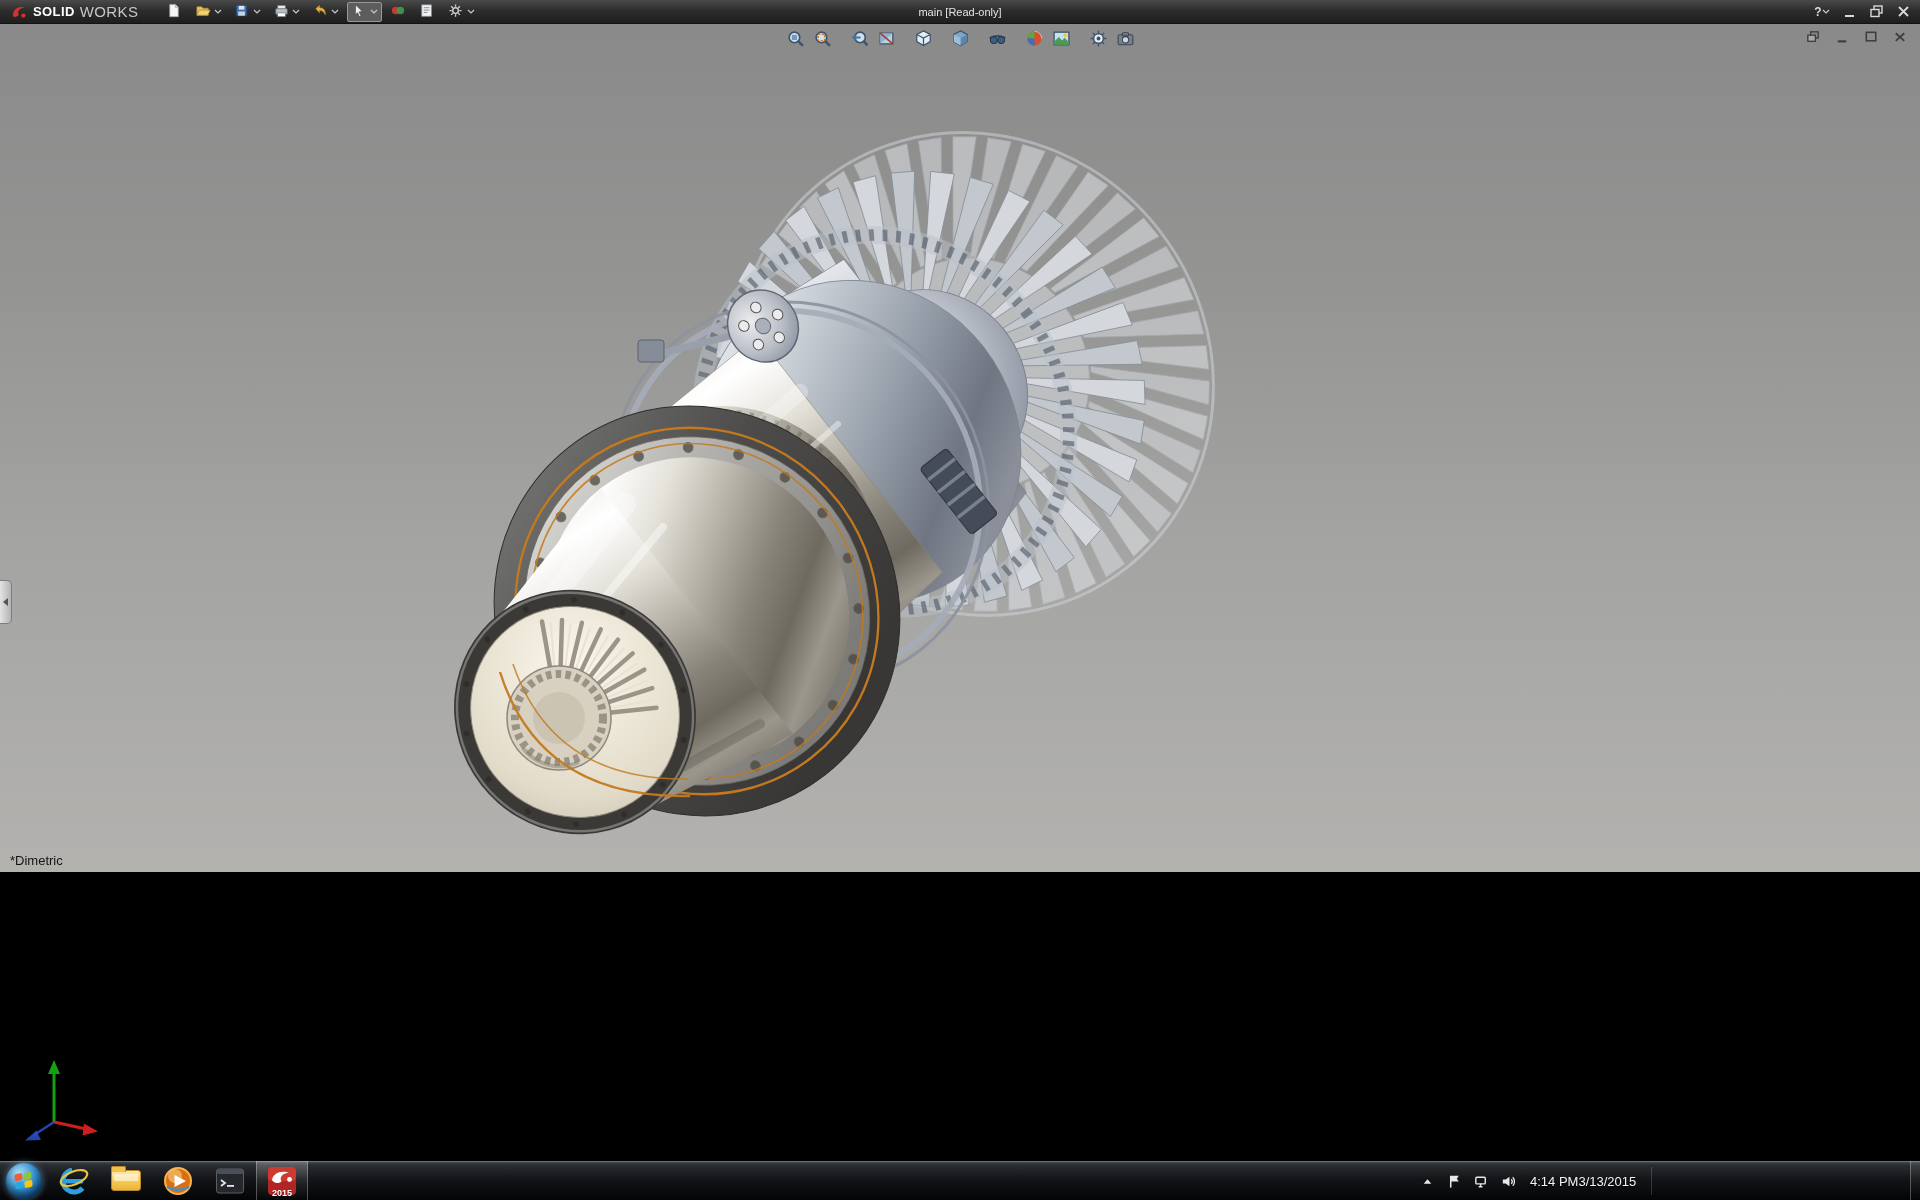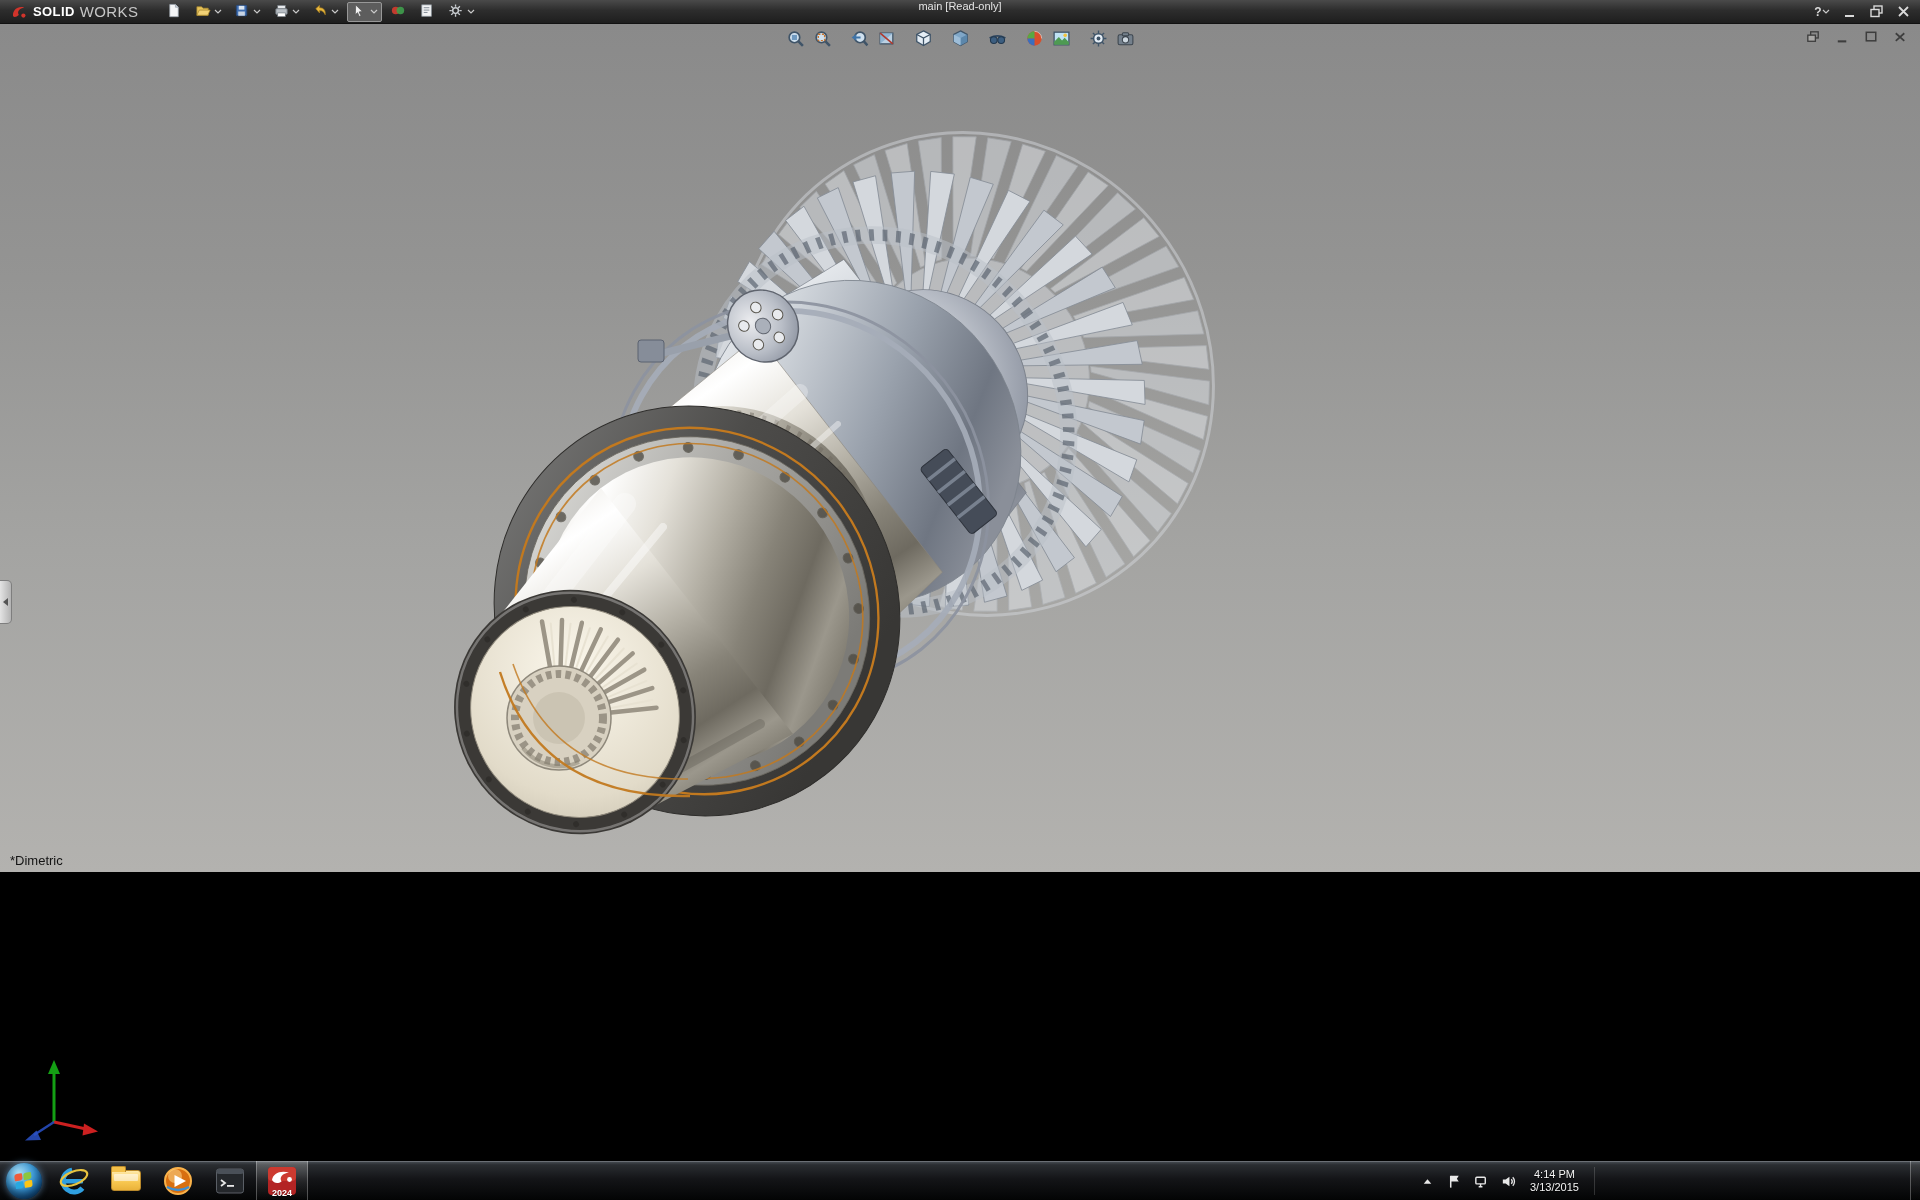--- a/index.html
+++ b/index.html
@@ -3,21 +3,21 @@
 <meta charset="utf-8">
 <style>
   *{margin:0;padding:0;box-sizing:border-box}
   html,body{width:1920px;height:1200px;overflow:hidden;background:#000;
     font-family:"Liberation Sans",sans-serif;-webkit-font-smoothing:antialiased}
   .screen{position:relative;width:1920px;height:1200px;background:#000;overflow:hidden}
 
   
   .titlebar{position:absolute;top:0;left:0;right:0;height:24px;z-index:6;
     background:linear-gradient(#4a4a4a,#2d2d2d 45%,#1e1e1e);
-    border-bottom:1px solid #121212;display:flex;}
+    border-bottom:1px solid #121212;display:flex;align-items:center}
   .brand{display:flex;align-items:center;gap:5px;padding:0 10px}
   .brand .b1{font-weight:bold;color:#fff;font-size:13px;letter-spacing:.4px}
   .brand .b2{color:#c6c6c6;font-size:15px;letter-spacing:.4px}
   .tb-tools{display:flex;align-items:center;gap:4px;margin-left:14px}
   .tbtn{display:flex;align-items:center;gap:2px;height:20px;padding:1px 3px;
     border-radius:2px;border:1px solid transparent}
   .tbtn.active{background:#5d5d5d;border-color:#989898}
   .tb-title{position:absolute;left:50%;transform:translateX(-50%);
     color:#e4e4e4;font-size:11px;white-space:nowrap}
   .tb-right{margin-left:auto;display:flex;align-items:center;gap:3px;padding-right:5px}
@@ -64,22 +64,22 @@
   .folder{width:30px;height:21px;position:relative;border-radius:2px 3px 3px 3px;
     background:linear-gradient(#ffe9a8,#f7c64f 60%,#eab23a);border:1px solid #b9892b}
   .folder::before{content:"";position:absolute;top:-5px;left:-1px;width:13px;height:5px;
     background:#f3c04a;border:1px solid #b9892b;border-bottom:none;border-radius:2px 2px 0 0}
   .folder::after{content:"";position:absolute;left:2px;top:3px;right:2px;height:7px;
     background:rgba(255,255,255,.55);border-radius:1px}
   .sw-badge{position:absolute;bottom:3px;left:0;right:0;text-align:center;
     font-size:9px;font-weight:bold;color:#fff;text-shadow:0 1px 1px #00000090}
   .tray{position:absolute;left:1418px;top:0;height:40px;display:flex;align-items:center;gap:9px}
   .tribtn{width:18px;height:18px;display:flex;align-items:center;justify-content:center}
-  .clock{display:flex;flex-direction:column;align-items:center;justify-content:center;
-    font-size:11px;line-height:13px;color:#f4f4f4;text-shadow:0 1px 1px #000;margin-left:4px}
+  .clock{display:flex;flex-direction:row;align-items:center;justify-content:center;
+    font-size:13px;line-height:13px;color:#f4f4f4;text-shadow:0 1px 1px #000;margin-left:4px}
   .tdivider{width:1px;height:28px;background:rgba(255,255,255,.16);margin-left:6px}
   .showdesk{position:absolute;right:0;top:0;width:10px;height:40px;
     border-left:1px solid rgba(255,255,255,.28);
     background:linear-gradient(180deg,rgba(255,255,255,.1),rgba(0,0,0,.25))}
 </style>
 </head>
 <body>
 
 <div class="screen">
 
@@ -636,21 +636,21 @@
           <rect x="12" y="18" width="7" height="1.8" fill="#e8e8e8"></rect>
         </svg>
       </div>
       <div class="titem active">
         <svg width="30" height="30" viewBox="0 0 30 30">
           <rect x="1" y="1" width="28" height="28" rx="4" fill="#b32424"></rect>
           <rect x="1" y="1" width="28" height="14" rx="4" fill="#cc3a30"></rect>
           <path d="M5 14 C6 7.5 13 4 22 6.5 C15.5 7.5 12 11 14.5 15.5 C11 18 7 17.5 5 14 Z" fill="#ffffff"></path>
           <circle cx="22.5" cy="13.5" r="2.4" fill="#ffffff"></circle>
         </svg>
-        <span class="sw-badge">2024</span>
+        <span class="sw-badge">2015</span>
       </div>
     </div>
 
     <div class="tray">
       <div style="display:flex;align-items:center;gap:9px">
           <div class="tribtn">
             <svg viewBox="0 0 18 18" width="17" height="17">
               <path d="M5 11.5 L9 6.5 L13 11.5 Z" fill="#e8e8e8"></path>
             </svg>
           </div>

